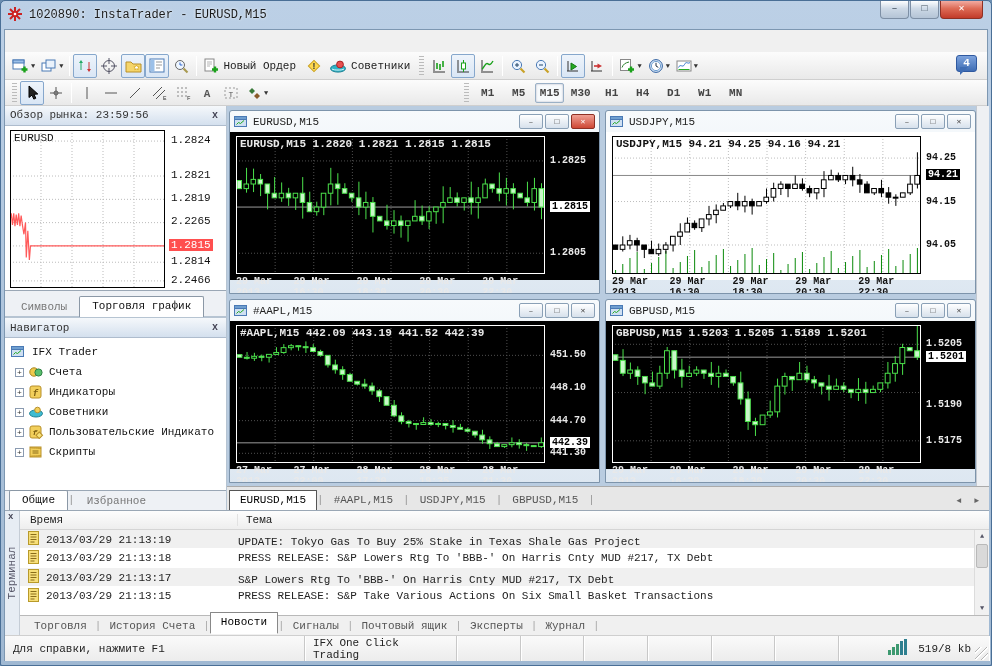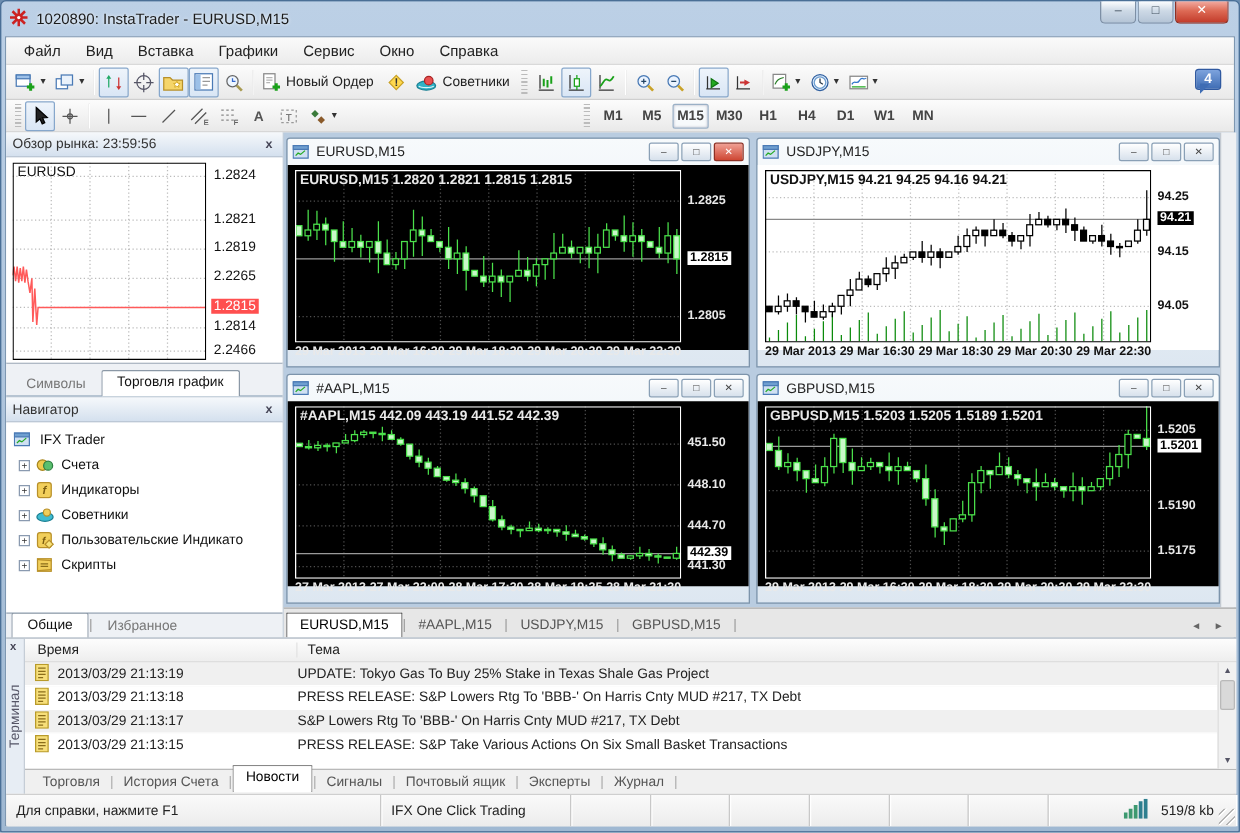--- a/index.html
+++ b/index.html
@@ -1,18 +1,18 @@
 <!DOCTYPE html>
 <html><head>
 <meta charset="utf-8">
 <style>
   * { box-sizing: border-box; margin:0; padding:0; }
   html,body { width:992px; height:666px; overflow:hidden; }
   body { font-family:"Liberation Sans","DejaVu Sans",sans-serif; font-size:11px; color:#222; background:#6b8db0; user-select:none; }
-  .window { position:relative; width:992px; height:666px; background:linear-gradient(#bcd0e6,#9fb8d2); border:1px solid #4a6f96; border-radius:5px 5px 2px 2px; padding:0 3px 6px 3px; }
+  .window { position:relative; width:992px; height:666px; background:linear-gradient(#bcd0e6,#9fb8d2); border:1px solid #4a6f96; border-radius:5px 5px 2px 2px; padding:0 3px 6px 3px;font-family:Liberation Mono, monospace; }
   .client { position:relative; width:984px; height:632px; background:#f0f0f0; margin-top:28px; border:1px solid #7d97b1; }
 
   
   .titlebar { position:absolute; top:0; left:0; width:100%; height:28px; display:flex; align-items:center; padding:0 6px; }
   .title-text { font-size:12px; color:#1b1b1b; text-shadow:0 0 3px #fff; margin-left:6px; }
   .win-btns { position:absolute; top:0; right:8px; display:flex; }
   .wb { width:29px; height:18px; border:1px solid #7d8fa5; border-top:none; border-radius:0 0 4px 4px; background:linear-gradient(#fdfeff,#cdd9e6 45%,#b4c4d6); color:#41505f; font-size:10px; line-height:16px; text-align:center; margin-left:1px; }
   .wb.close { background:linear-gradient(#f2aba1,#dd6a55 45%,#c23b2a); border-color:#8e3024; color:#fff; font-weight:bold; width:43px; }
 
   
@@ -91,21 +91,21 @@
   .terminal { position:absolute; top:480px; left:0; width:984px; height:125px; display:flex; background:#fff; border-top:1px solid #9aa7b5; }
   .term-side { width:15px; background:#e7edf4; border-right:1px solid #c5cdd6; position:relative; }
   .term-close { position:absolute; top:1px; left:3px; font-size:9px; font-weight:bold; color:#445; }
   .term-vlabel { position:absolute; top:50%; left:1px; transform:rotate(180deg) translateY(50%); writing-mode:vertical-rl; font-size:11px; color:#556; }
   .term-main { flex:1; display:flex; flex-direction:column; position:relative; }
   .news-header { height:19px; display:flex; align-items:center; background:linear-gradient(#fdfdfd,#eeeeee); border-bottom:1px solid #d5d5d5; color:#222; }
   .nh-time { width:218px; padding-left:10px; border-right:1px solid #e2e2e2; }
   .nh-topic { flex:1; padding-left:8px; }
   .news-rows { flex:1; overflow:hidden; padding-right:15px; }
   .news-row { height:19px; display:flex; align-items:center; border-bottom:1px solid #fff; }
-  .news-row.alt { background:#f0f0f0; }
+  .news-row.alt { background:#f0f0f0;align-items:flex-end; }
   .nr-time { width:218px; display:flex; align-items:center; padding-left:8px; }
   .nr-time svg { margin-right:6px; }
   .nr-topic { flex:1; white-space:nowrap; }
   .news-scroll { position:absolute; right:0; top:19px; bottom:20px; width:15px; background:#f1f1f1; border-left:1px solid #dcdcdc; }
   .ns-arrow { height:13px; text-align:center; font-size:7px; color:#556; line-height:13px; }
   .ns-thumb { position:absolute; top:14px; left:1px; width:12px; height:24px; background:#d9d9d9; border:1px solid #b9b9b9; border-radius:2px; }
   .ns-down { position:absolute; bottom:0; width:100%; }
   .term-tabs { height:20px; display:flex; align-items:center; background:#f0f0f0; border-top:1px solid #b9b9b9; padding-left:6px; }
   .ttab { color:#555; font-size:11px; padding:2px 8px; }
   .ttab-sep { color:#aaa; }
@@ -136,29 +136,20 @@
     </span>
     <span class="title-text">1020890: InstaTrader - EURUSD,M15</span>
     <div class="win-btns">
       <div class="wb">–</div>
       <div class="wb">□</div>
       <div class="wb close">✕</div>
     </div>
   </div>
 
   <div class="client">
-    <div class="menubar" id="menubar">
-        <span class="menu-item">Файл</span>
-        <span class="menu-item">Вид</span>
-        <span class="menu-item">Вставка</span>
-        <span class="menu-item">Графики</span>
-        <span class="menu-item">Сервис</span>
-        <span class="menu-item">Окно</span>
-        <span class="menu-item">Справка</span>
-      </div>
     <div class="toolbar tb1" id="tb1">
       <div class="chat-badge">4</div>
     <div class="tbtn">
           <span style="display: inline-flex;">
             <svg width="17" height="16">
               <rect x="1" y="2" width="11" height="9" fill="#fff" stroke="#4a7ab5"></rect>
               <rect x="1" y="2" width="11" height="3" fill="#9cc0e8" stroke="#4a7ab5"></rect>
               <path d="M9.5 11.5h6M12.5 8.5v6" stroke="#1aa11a" stroke-width="2.4"></path>
             </svg>
           </span>

